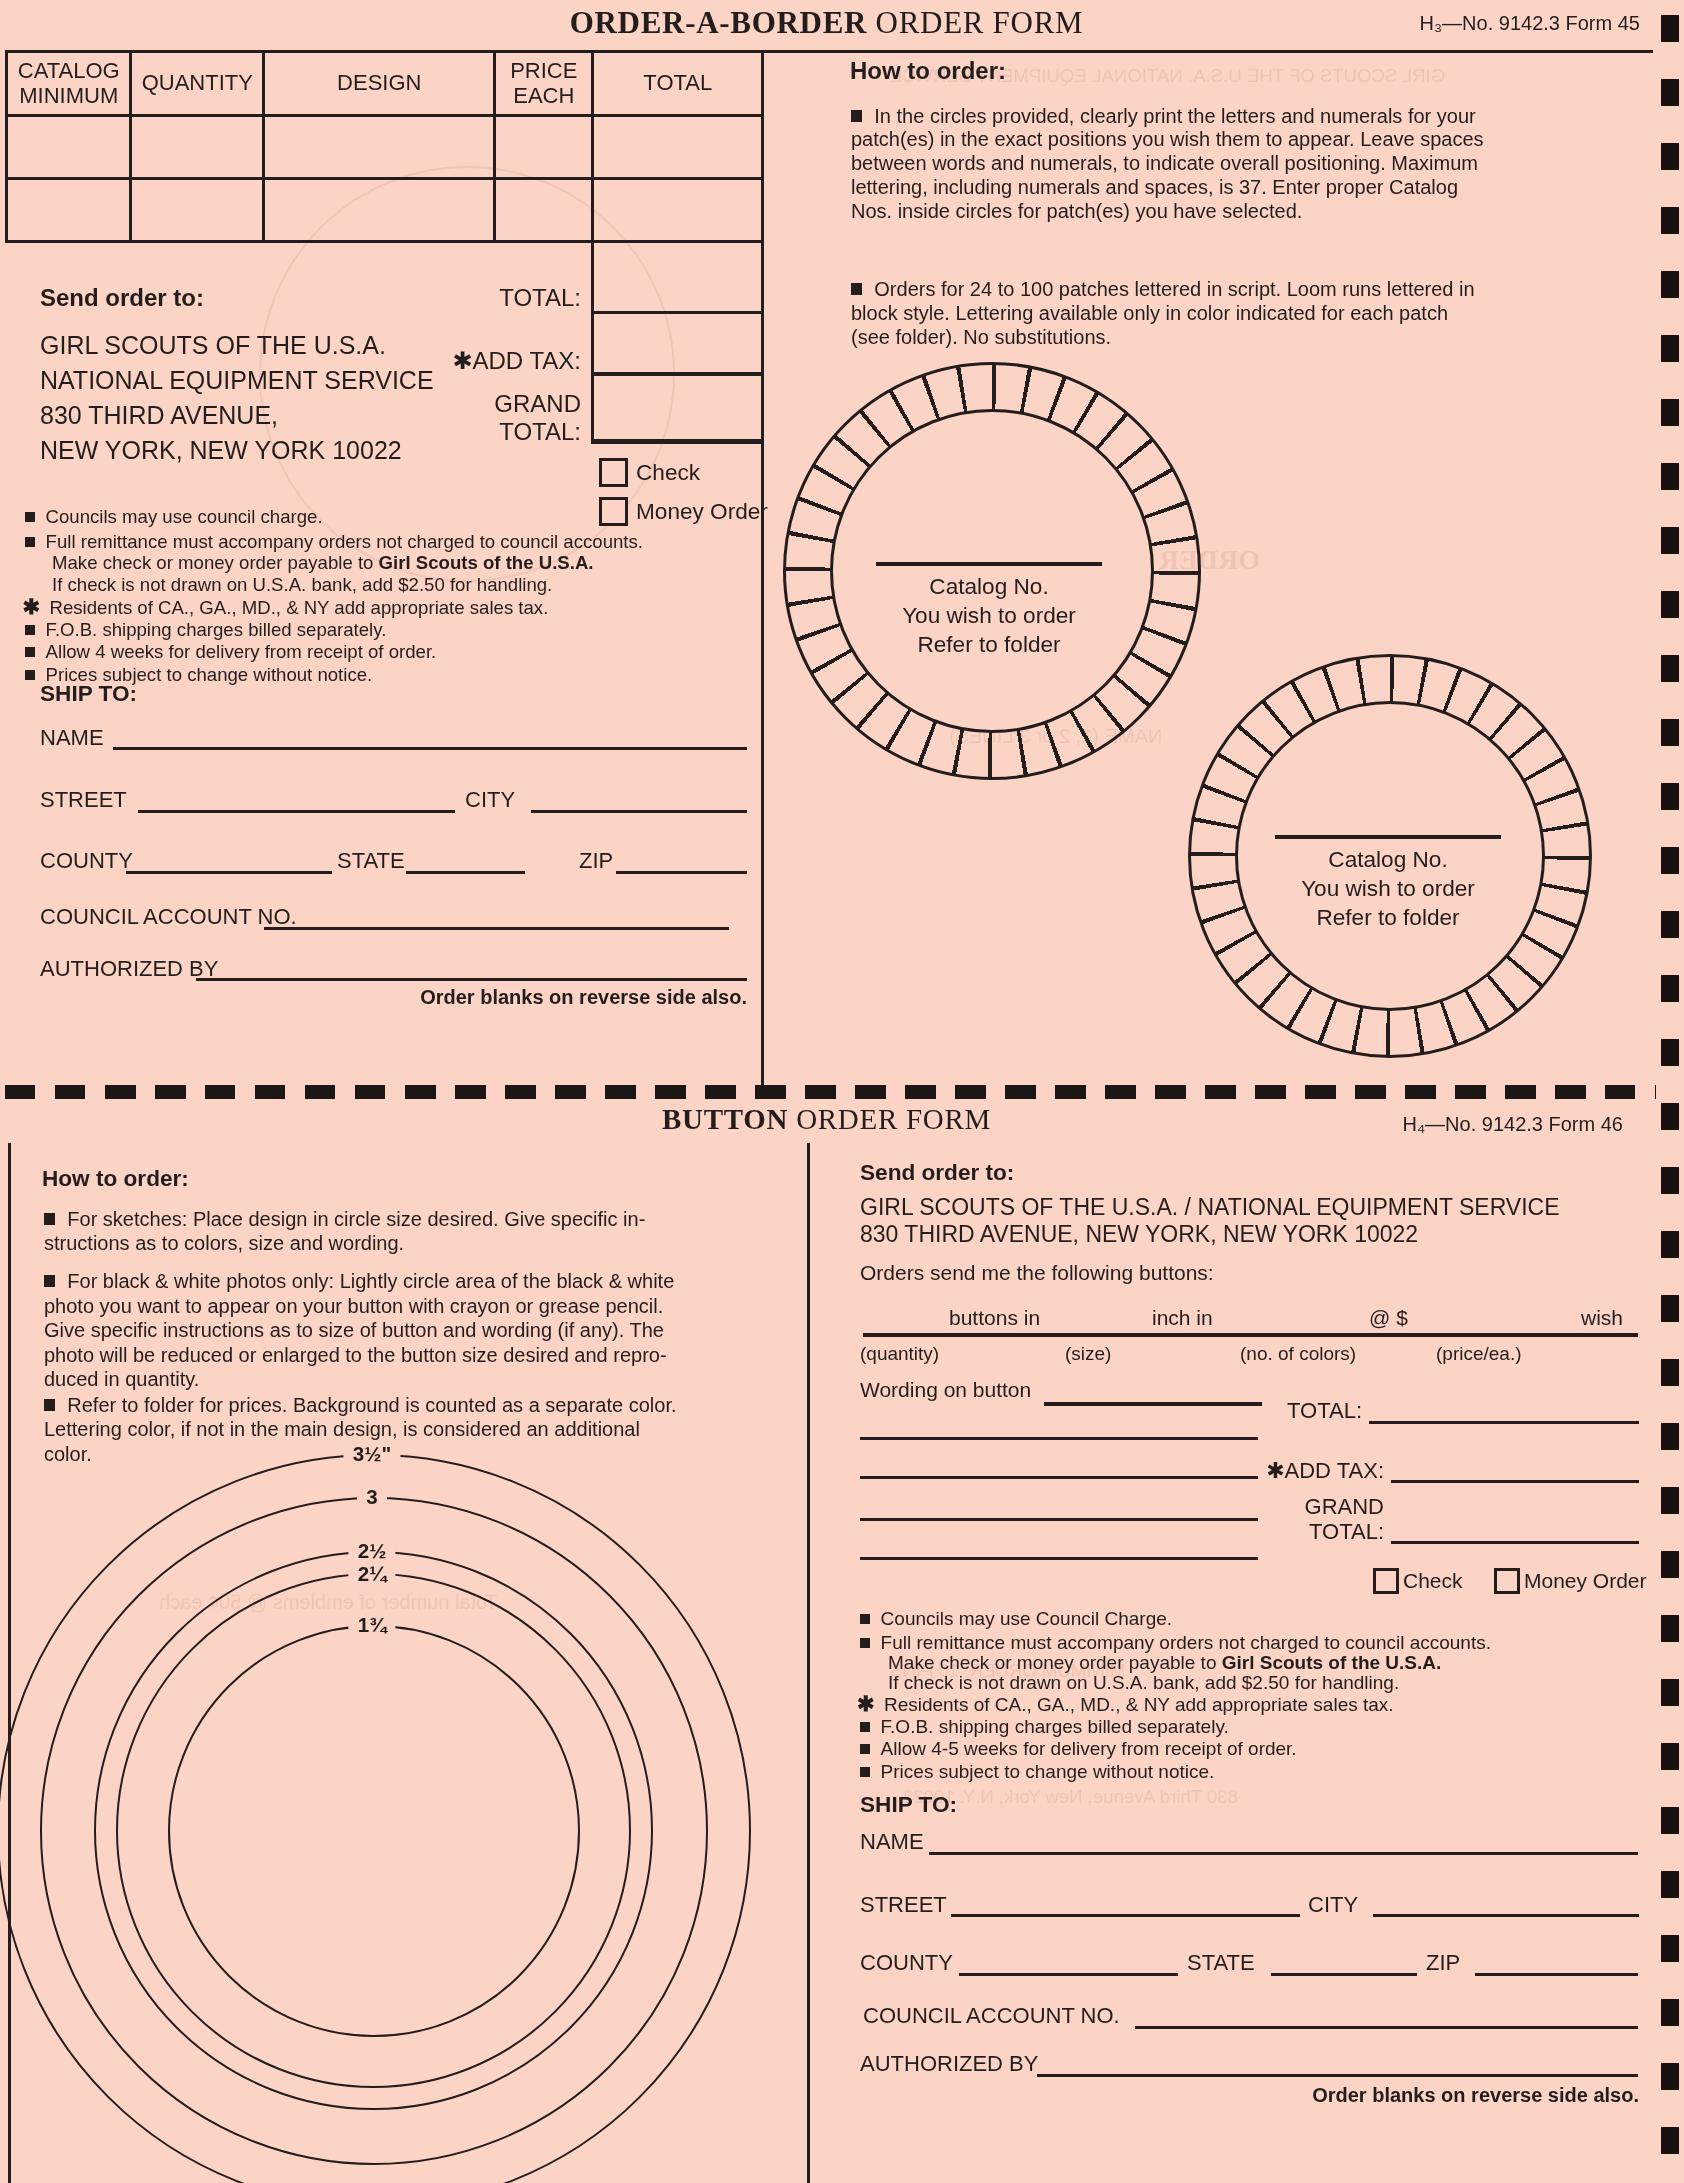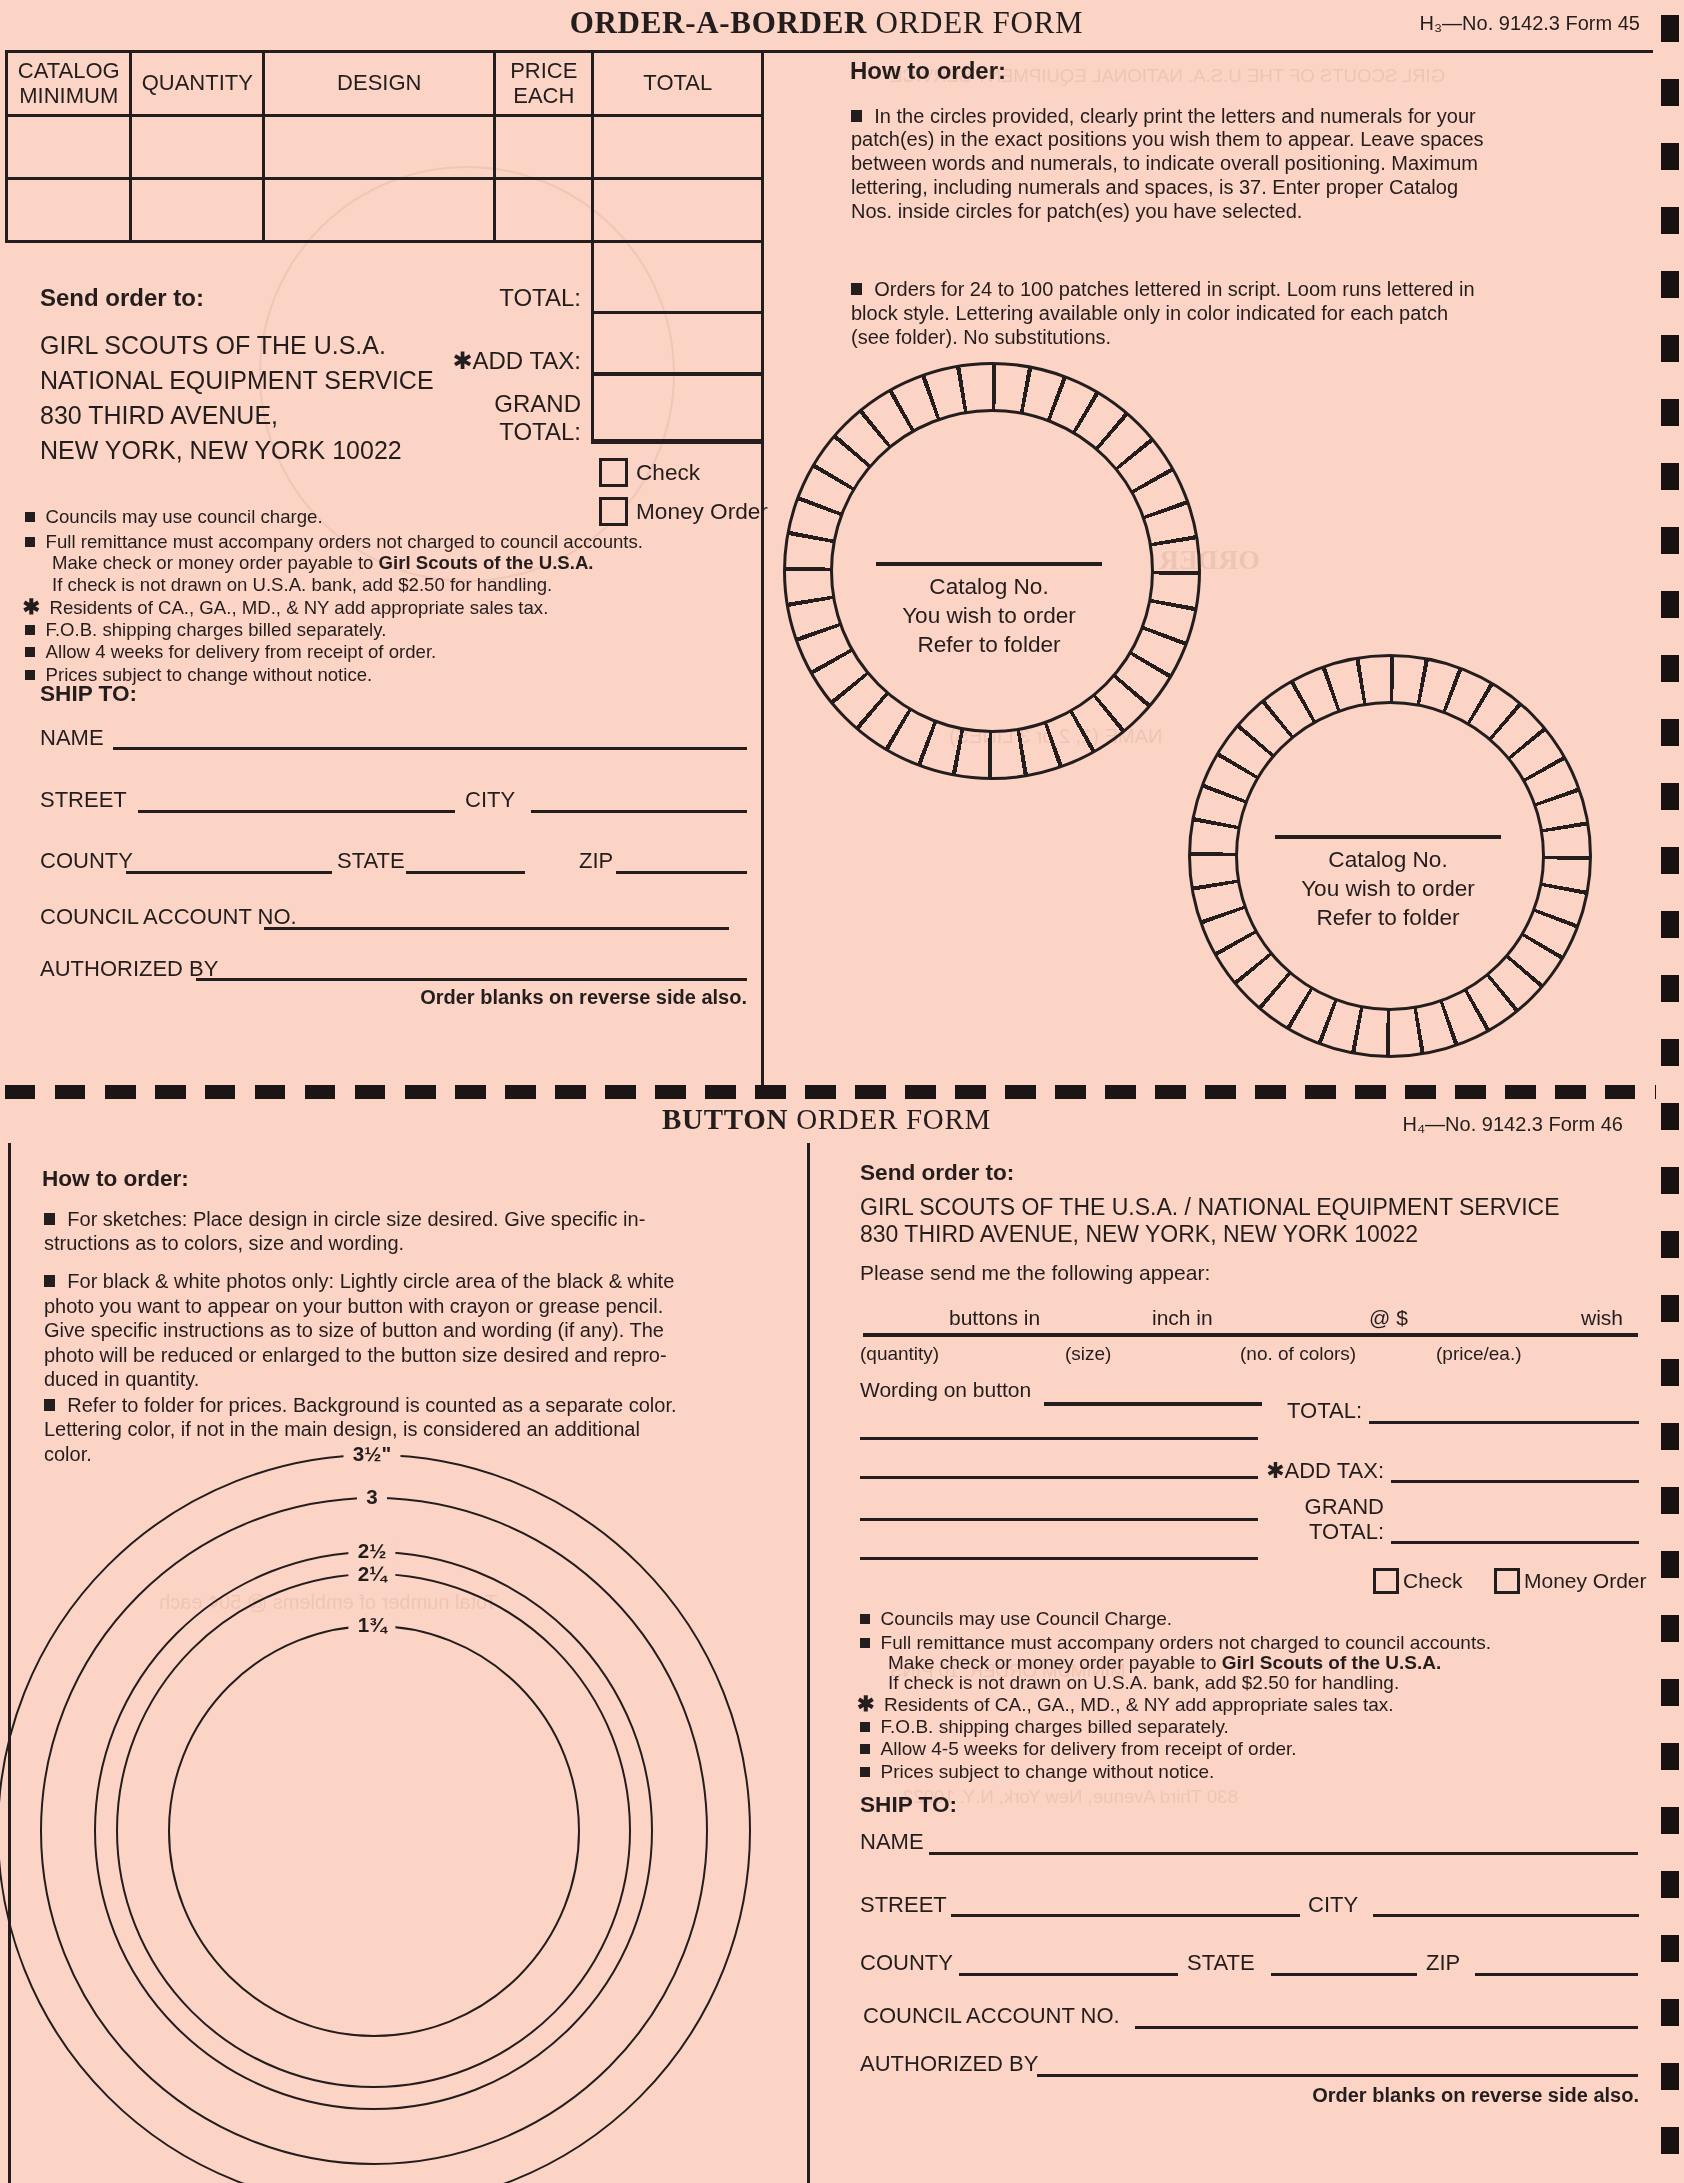--- a/index.html
+++ b/index.html
@@ -186,21 +186,21 @@
   <div class="circ" style="left:168px;top:1625px;width:408px;height:408px;"></div>
   <div class="sizelbl" style="left:372px;top:1442px;">3½"</div>
   <div class="sizelbl" style="left:372px;top:1485px;">3</div>
   <div class="sizelbl" style="left:372px;top:1539px;">2½</div>
   <div class="sizelbl" style="left:372px;top:1562px;">2¼</div>
   <div class="sizelbl" style="left:372px;top:1613px;">1¾</div>
 
   <div class="abs sans34 b" style="left:860px;top:1160px;">Send order to:</div>
   <div class="abs sans35" style="left:860px;top:1194px;">GIRL SCOUTS OF THE U.S.A. / NATIONAL EQUIPMENT SERVICE</div>
   <div class="abs sans35" style="left:860px;top:1221px;">830 THIRD AVENUE, NEW YORK, NEW YORK 10022</div>
-  <div class="abs sans32" style="left:860px;top:1261px;">Please send me the following appear:</div>
+  <div class="abs sans32" style="left:860px;top:1261px;">Orders send me the following buttons:</div>
 
   <div class="abs sans32" style="left:949px;top:1306px;">buttons in</div>
   <div class="abs sans32" style="left:1152px;top:1306px;">inch in</div>
   <div class="abs sans32" style="left:1369px;top:1306px;">@ $</div>
   <div class="abs sans32" style="left:1581px;top:1306px;">wish</div>
   <div class="rule" style="left:863px;top:1333px;width:775px;height:4px;"></div>
   <div class="abs sans29" style="left:860px;top:1344px;">(quantity)</div>
   <div class="abs sans29" style="left:1065px;top:1344px;">(size)</div>
   <div class="abs sans29" style="left:1240px;top:1344px;">(no. of colors)</div>
   <div class="abs sans29" style="left:1436px;top:1344px;">(price/ea.)</div>

